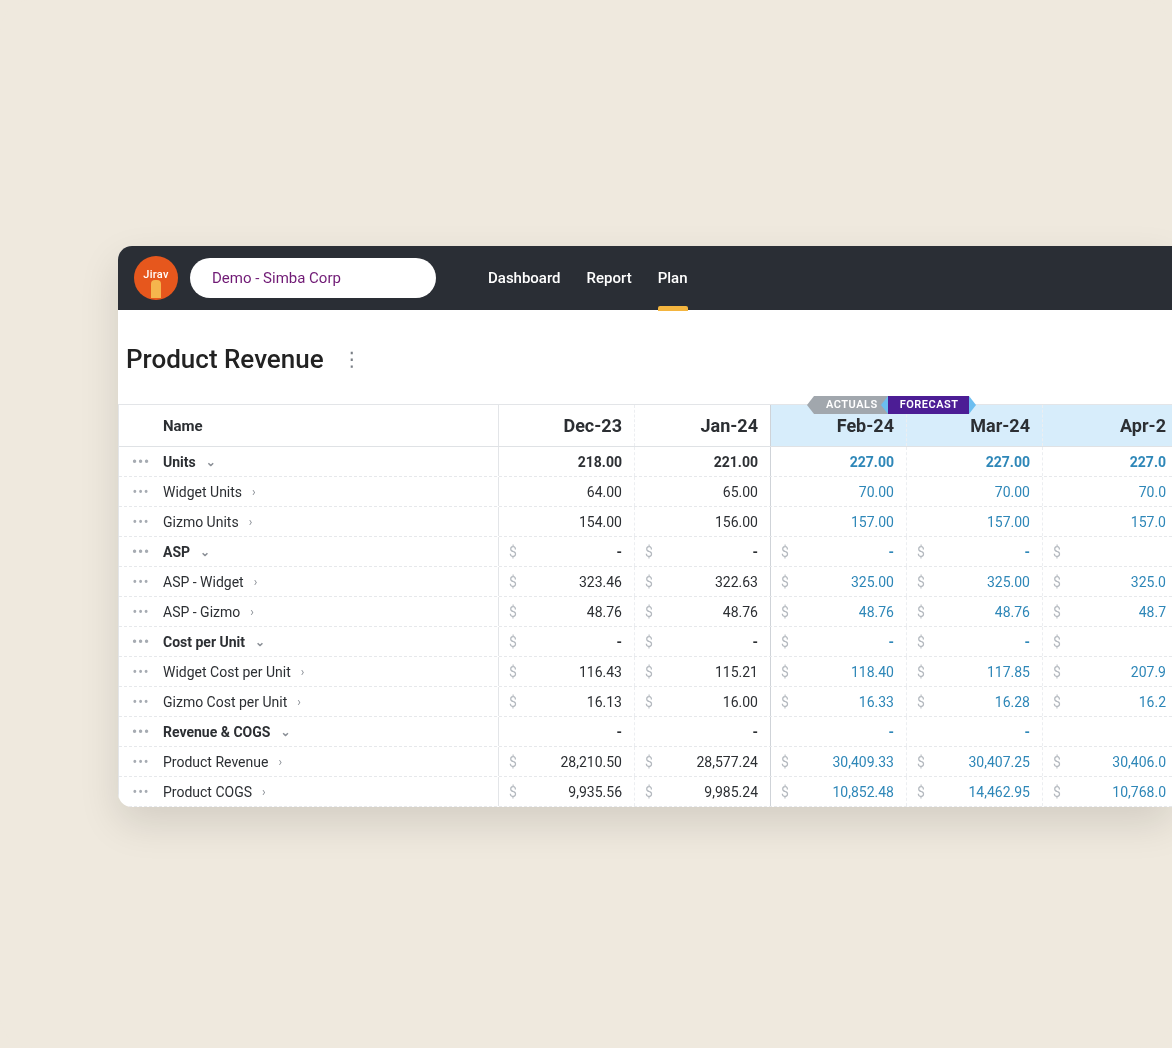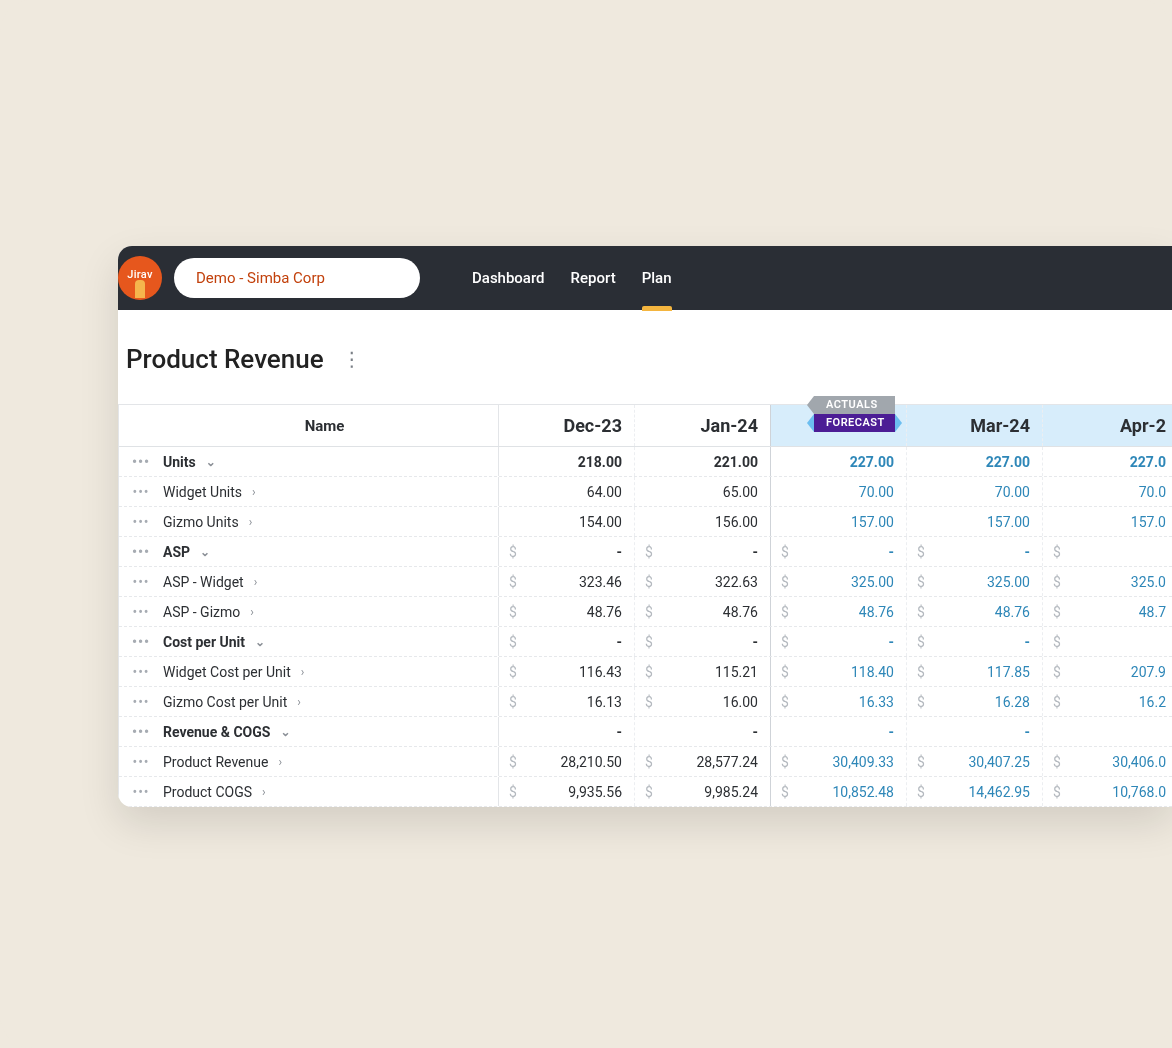--- a/index.html
+++ b/index.html
@@ -28,21 +28,21 @@
     border-radius: 14px 0 0 14px;
     box-shadow: 0 16px 40px rgba(0,0,0,0.12);
     overflow: hidden;
   }
   
   .topbar {
     background: #2a2e35;
     height: 64px;
     display: flex;
     align-items: center;
-    padding-left: 0;
+    padding-left: 16px;
     gap: 12px;
     position: relative;
   }
   .logo-circle {
     width: 44px;
     height: 44px;
     min-width: 44px;
     background: #e6571d;
     border-radius: 50%;
     position: relative;
@@ -70,21 +70,21 @@
     border-radius: 4px 4px 0 0;
   }
   .org-pill {
     background: #fff;
     border-radius: 999px;
     height: 40px;
     min-width: 246px;
     display: flex;
     align-items: center;
     padding: 0 22px;
-    color: #c2410c;
+    color: #701a75;
     font-size: 15px;
     font-weight: 400;
   }
   .navlinks {
     display: flex;
     gap: 26px;
     margin-left: 40px;
     height: 100%;
     align-items: center;
   }
@@ -125,21 +125,20 @@
     font-size: 20px;
     letter-spacing: -1px;
   }
   
   .chev-labels {
     position: absolute;
     top: 150px;
     left: 696px;
     display: flex;
     z-index: 5;
-    flex-direction: column;
   }
   .chev {
     font-size: 11px;
     font-weight: 600;
     letter-spacing: 0.5px;
     color: #fff;
     padding: 2px 10px 2px 12px;
     position: relative;
     height: 18px;
     line-height: 14px;
@@ -221,21 +220,20 @@
   .cell.val .cur {
     position: absolute;
     left: 10px;
     color: #b4b9bf;
     font-weight: 400;
   }
   .cell.val.forecast { color: #2e87b8; }
   .row.header .cell.name {
     font-weight: 700;
     font-size: 15px;
-    justify-content: center;
   }
   .row.header .cell.val {
     font-weight: 700;
     font-size: 18px;
   }
   .forecast-bg {
     background: #d7edfb;
     padding-left: 27px;
   }
   .row.section .cell.val { font-weight: 700; }

